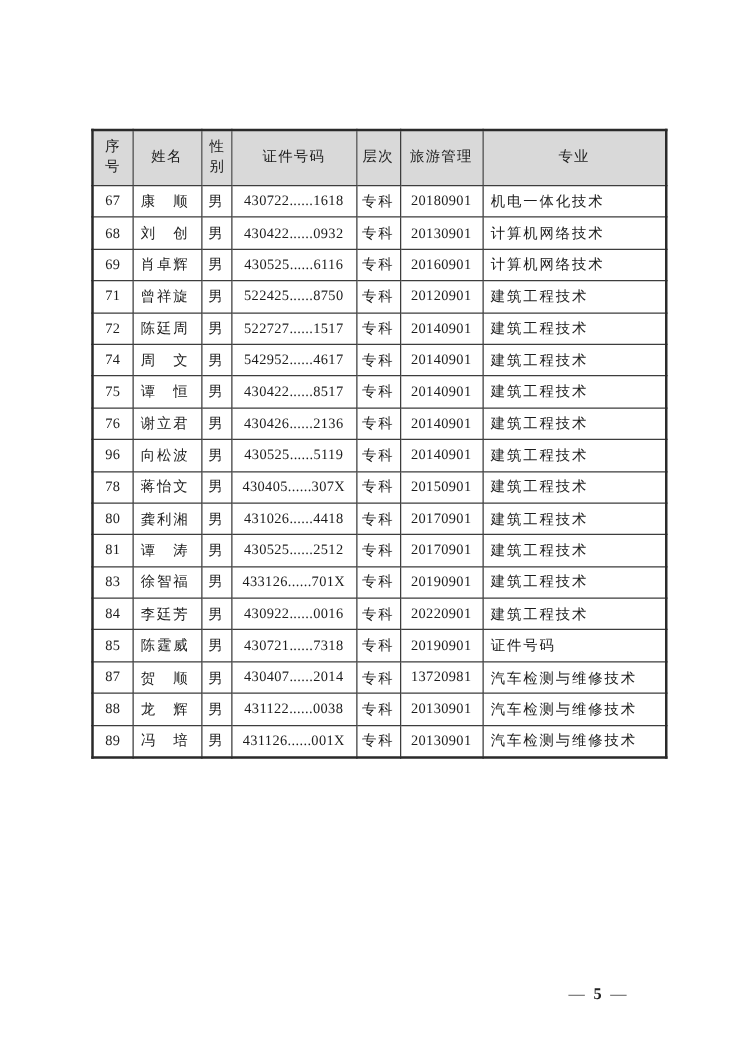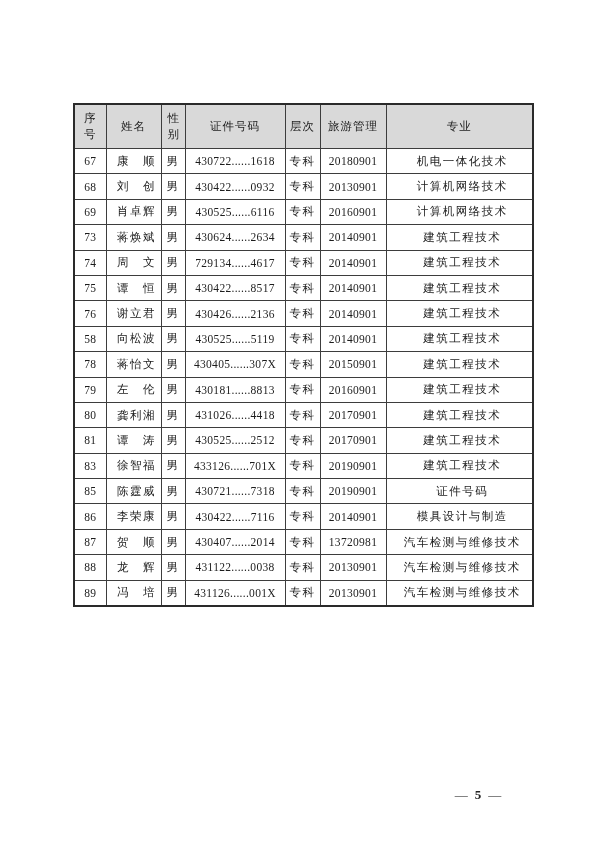--- a/index.html
+++ b/index.html
@@ -53,21 +53,21 @@
   }
   .roster tbody td {
     height: 24.4px;
     white-space: nowrap;
     letter-spacing: 0.3px;
   }
   .roster tbody td.cjk {
     letter-spacing: 1.5px;
   }
   .roster tbody td.left {
-    text-align: center;
+    text-align: left;
     padding-left: 6px;
   }
   .footer {
     position: absolute;
     left: 428px;
     top: 787px;
     width: 100px;
     text-align: center;
     font-size: 13px;
     color: #222;
@@ -130,33 +130,42 @@
         <tr>
           <td>69</td>
           <td class="cjk left">肖卓辉</td>
           <td class="cjk">男</td>
           <td>430525......6116</td>
           <td class="cjk">专科</td>
           <td>20160901</td>
           <td class="cjk left">计算机网络技术</td>
         </tr>
         <tr>
-          <td>73</td>
-          <td class="cjk left">蒋焕斌</td>
-          <td class="cjk">男</td>
-          <td>430624......2634</td>
+          <td>71</td>
+          <td class="cjk left">曾祥旋</td>
+          <td class="cjk">男</td>
+          <td>522425......8750</td>
+          <td class="cjk">专科</td>
+          <td>20120901</td>
+          <td class="cjk left">建筑工程技术</td>
+        </tr>
+        <tr>
+          <td>72</td>
+          <td class="cjk left">陈廷周</td>
+          <td class="cjk">男</td>
+          <td>522727......1517</td>
           <td class="cjk">专科</td>
           <td>20140901</td>
           <td class="cjk left">建筑工程技术</td>
         </tr>
         <tr>
           <td>74</td>
           <td class="cjk left">周　文</td>
           <td class="cjk">男</td>
-          <td>729134......4617</td>
+          <td>542952......4617</td>
           <td class="cjk">专科</td>
           <td>20140901</td>
           <td class="cjk left">建筑工程技术</td>
         </tr>
         <tr>
           <td>75</td>
           <td class="cjk left">谭　恒</td>
           <td class="cjk">男</td>
           <td>430422......8517</td>
           <td class="cjk">专科</td>
@@ -166,47 +175,38 @@
         <tr>
           <td>76</td>
           <td class="cjk left">谢立君</td>
           <td class="cjk">男</td>
           <td>430426......2136</td>
           <td class="cjk">专科</td>
           <td>20140901</td>
           <td class="cjk left">建筑工程技术</td>
         </tr>
         <tr>
-          <td>58</td>
+          <td>96</td>
           <td class="cjk left">向松波</td>
           <td class="cjk">男</td>
           <td>430525......5119</td>
           <td class="cjk">专科</td>
           <td>20140901</td>
           <td class="cjk left">建筑工程技术</td>
         </tr>
         <tr>
           <td>78</td>
           <td class="cjk left">蒋怡文</td>
           <td class="cjk">男</td>
           <td>430405......307X</td>
           <td class="cjk">专科</td>
           <td>20150901</td>
           <td class="cjk left">建筑工程技术</td>
         </tr>
         <tr>
-          <td>79</td>
-          <td class="cjk left">左　伦</td>
-          <td class="cjk">男</td>
-          <td>430181......8813</td>
-          <td class="cjk">专科</td>
-          <td>20160901</td>
-          <td class="cjk left">建筑工程技术</td>
-        </tr>
-        <tr>
           <td>80</td>
           <td class="cjk left">龚利湘</td>
           <td class="cjk">男</td>
           <td>431026......4418</td>
           <td class="cjk">专科</td>
           <td>20170901</td>
           <td class="cjk left">建筑工程技术</td>
         </tr>
         <tr>
           <td>81</td>
@@ -220,36 +220,36 @@
         <tr>
           <td>83</td>
           <td class="cjk left">徐智福</td>
           <td class="cjk">男</td>
           <td>433126......701X</td>
           <td class="cjk">专科</td>
           <td>20190901</td>
           <td class="cjk left">建筑工程技术</td>
         </tr>
         <tr>
+          <td>84</td>
+          <td class="cjk left">李廷芳</td>
+          <td class="cjk">男</td>
+          <td>430922......0016</td>
+          <td class="cjk">专科</td>
+          <td>20220901</td>
+          <td class="cjk left">建筑工程技术</td>
+        </tr>
+        <tr>
           <td>85</td>
           <td class="cjk left">陈霆威</td>
           <td class="cjk">男</td>
           <td>430721......7318</td>
           <td class="cjk">专科</td>
           <td>20190901</td>
           <td class="cjk left">证件号码</td>
-        </tr>
-        <tr>
-          <td>86</td>
-          <td class="cjk left">李荣康</td>
-          <td class="cjk">男</td>
-          <td>430422......7116</td>
-          <td class="cjk">专科</td>
-          <td>20140901</td>
-          <td class="cjk left">模具设计与制造</td>
         </tr>
         <tr>
           <td>87</td>
           <td class="cjk left">贺　顺</td>
           <td class="cjk">男</td>
           <td>430407......2014</td>
           <td class="cjk">专科</td>
           <td>13720981</td>
           <td class="cjk left">汽车检测与维修技术</td>
         </tr>

